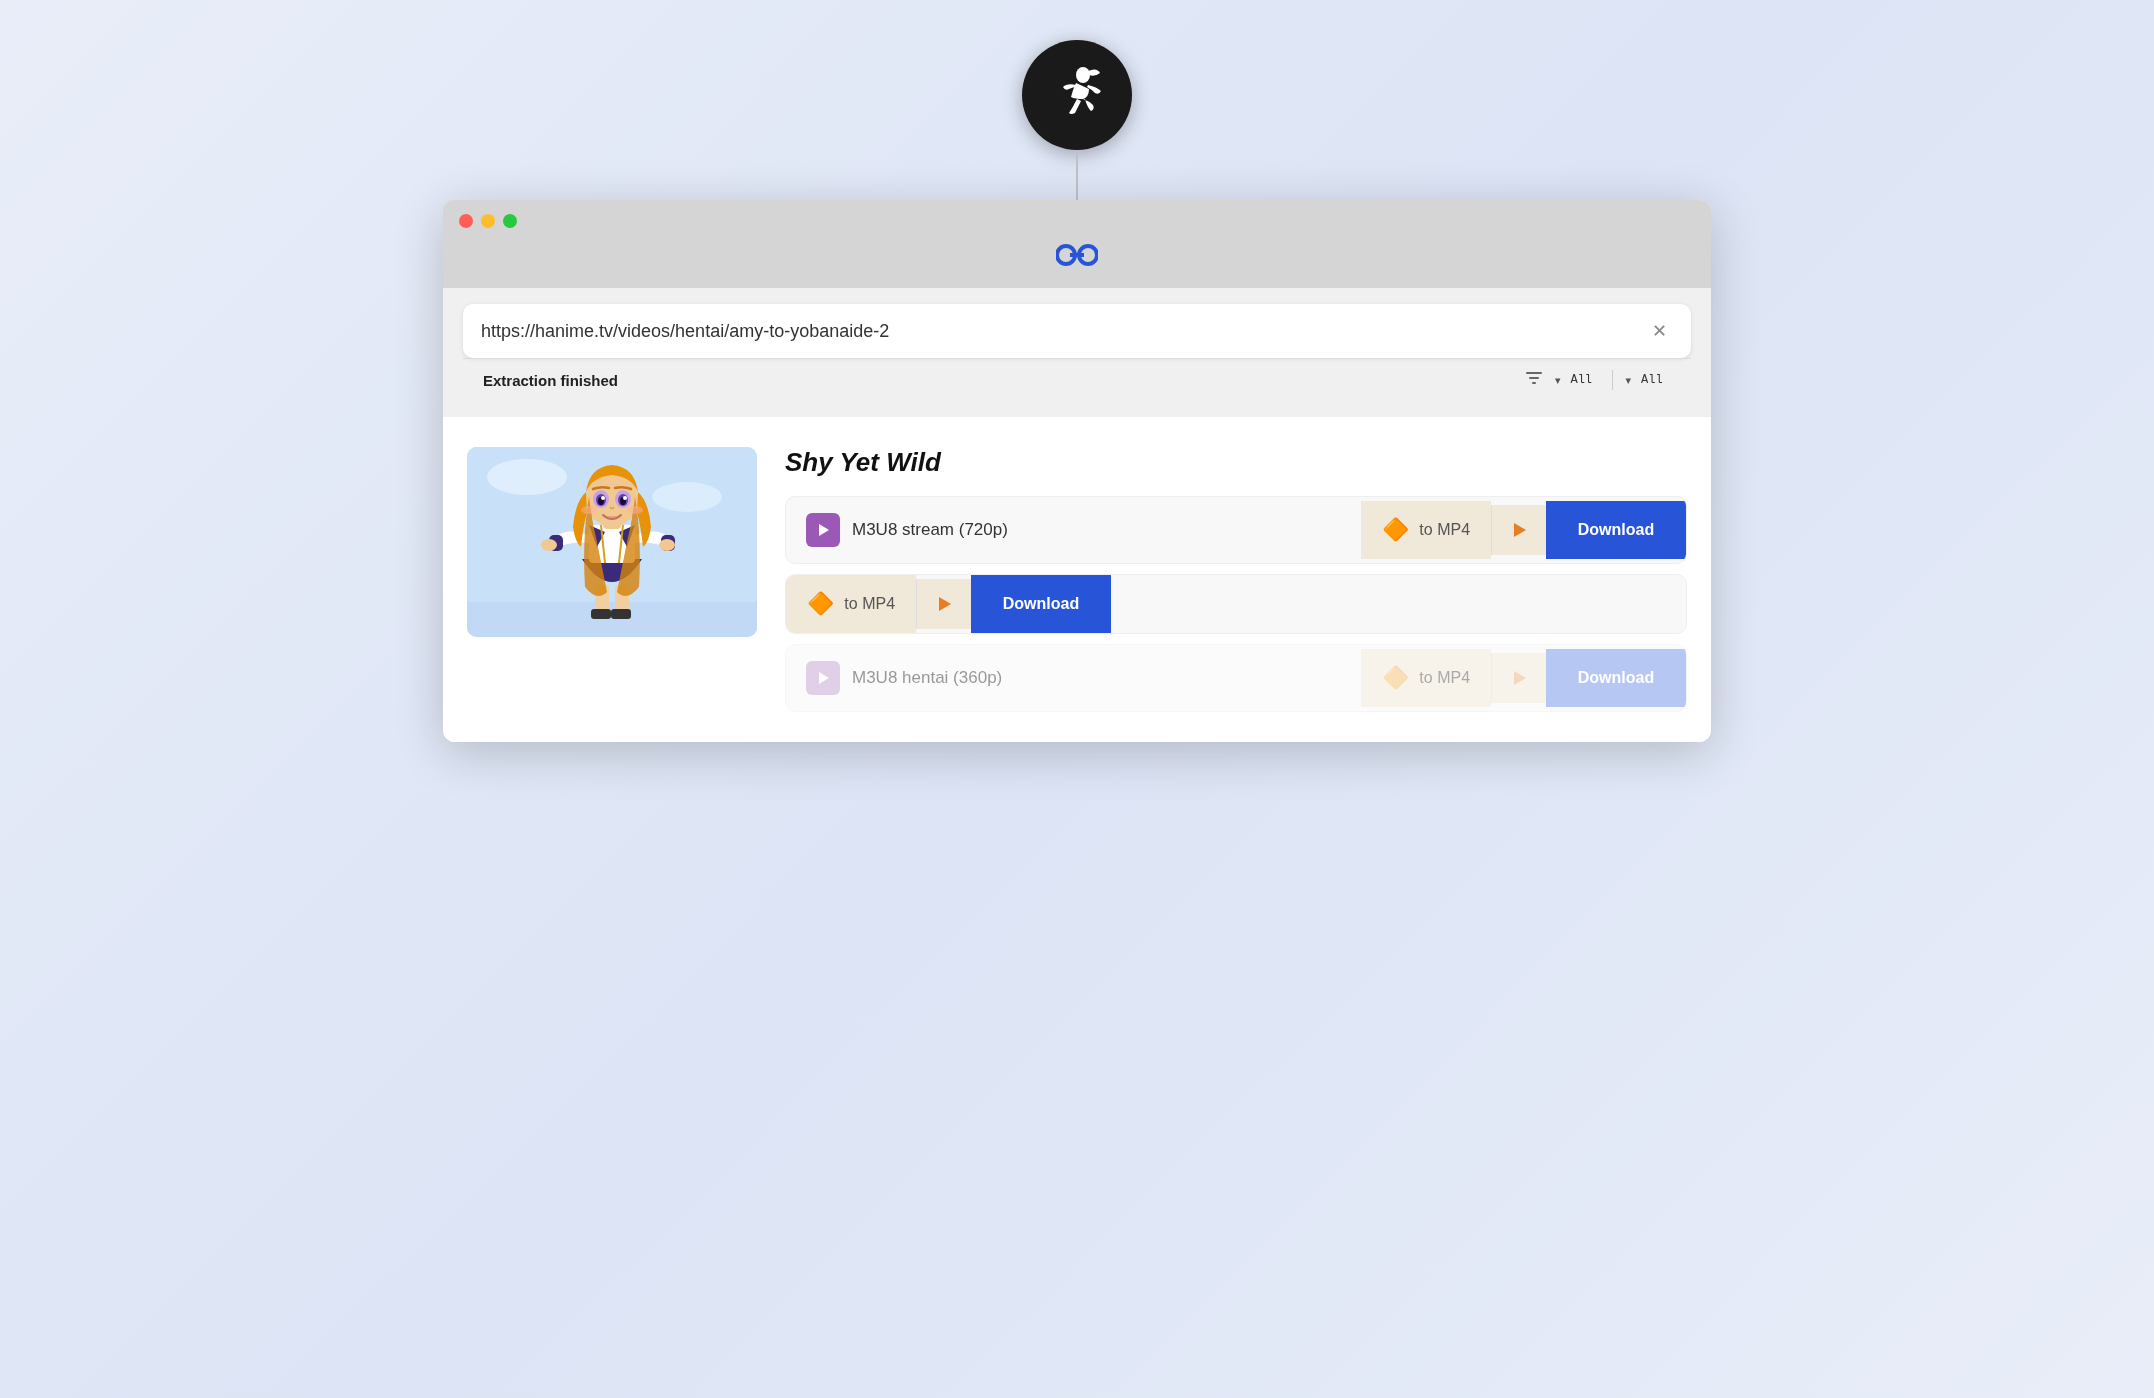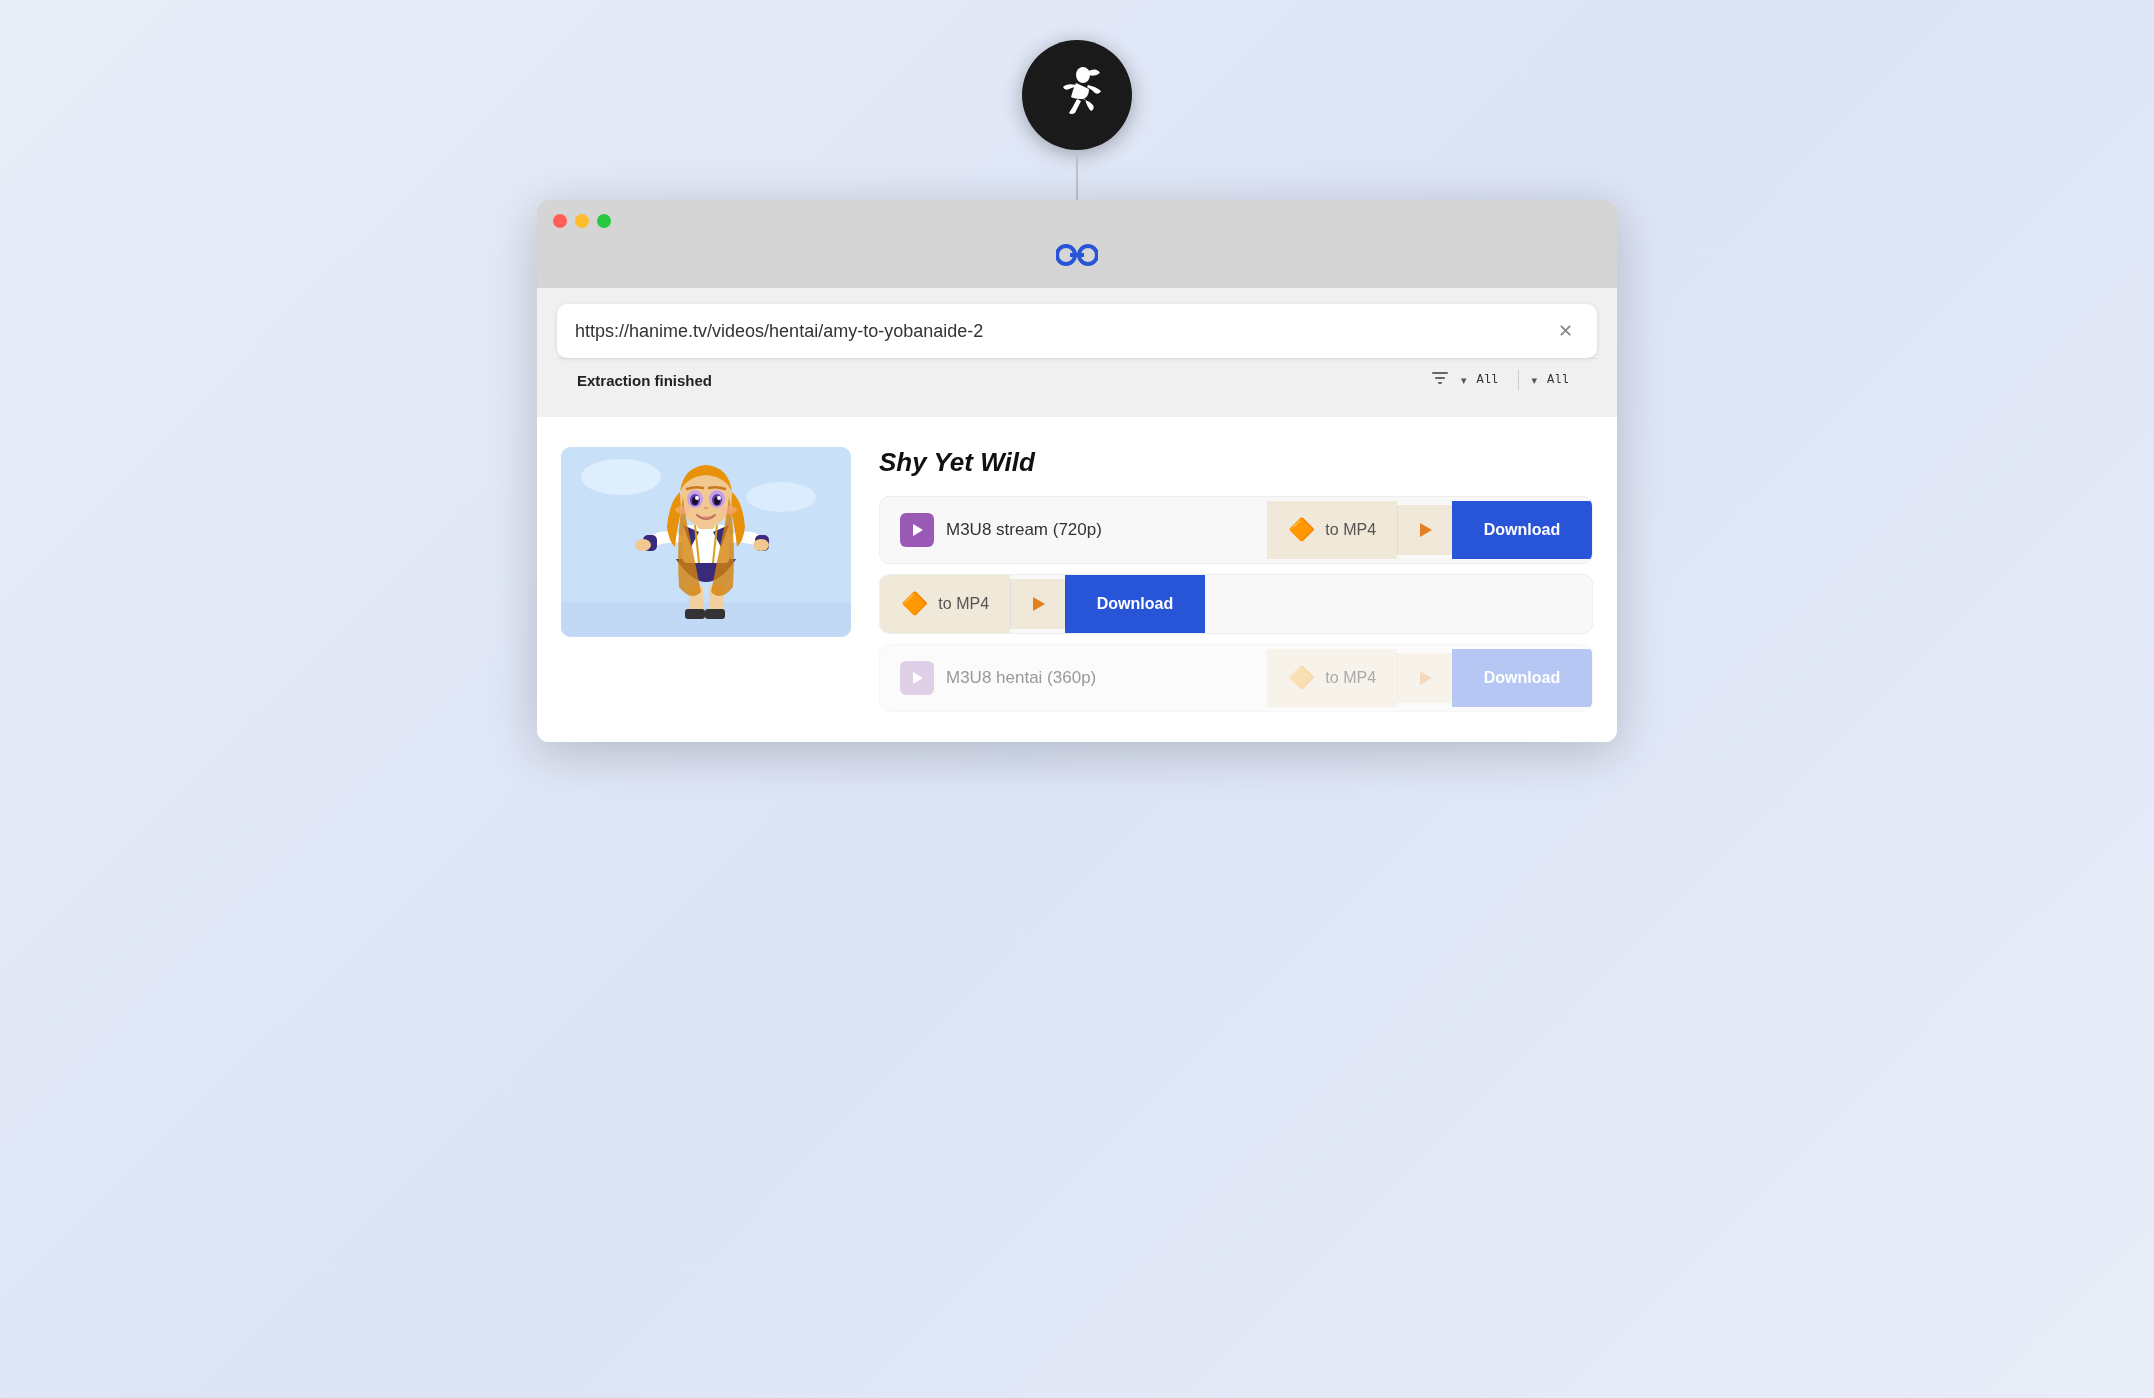--- a/index.html
+++ b/index.html
@@ -38,21 +38,21 @@
       fill: white;
     }
 
     .connector-line {
       width: 2px;
       height: 60px;
       background: #c0c0c8;
     }
 
     .window {
-      width: 1080px;
+      width: 1268px;
       max-width: 100%;
       background: #e8e8e8;
       border-radius: 12px;
       box-shadow: 0 10px 50px rgba(0,0,0,0.2);
       overflow: hidden;
     }
 
     .titlebar {
       background: #d5d5d5;
       padding: 14px 16px 0 16px;

